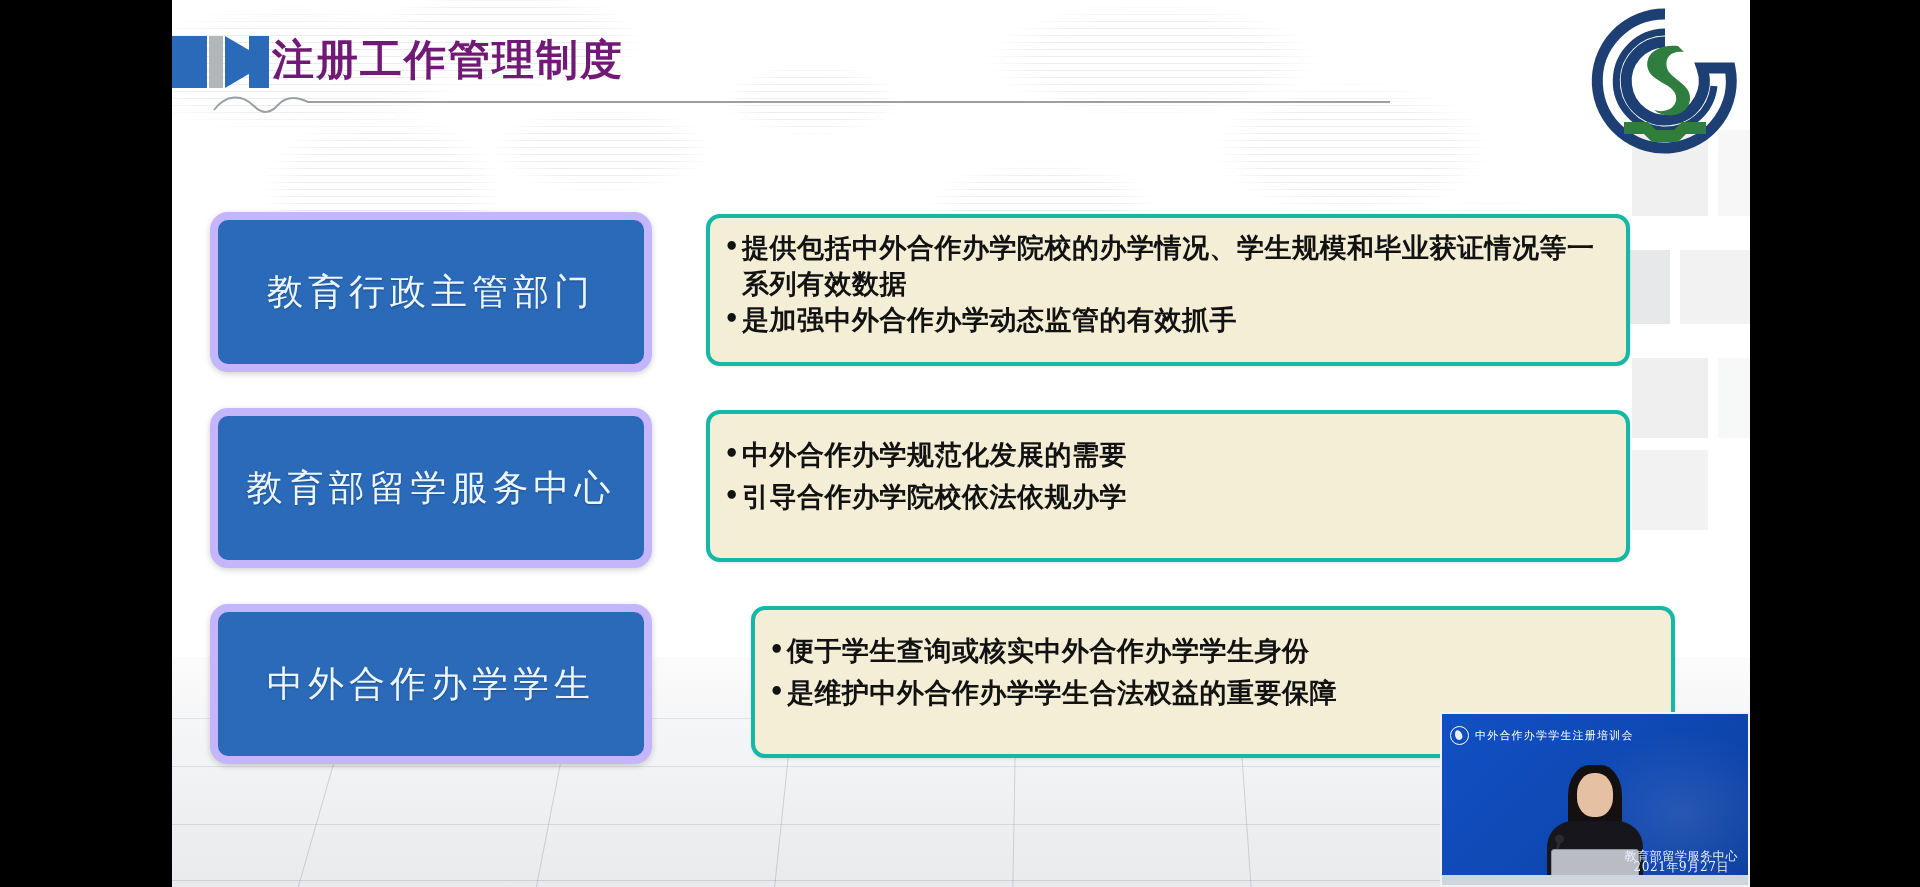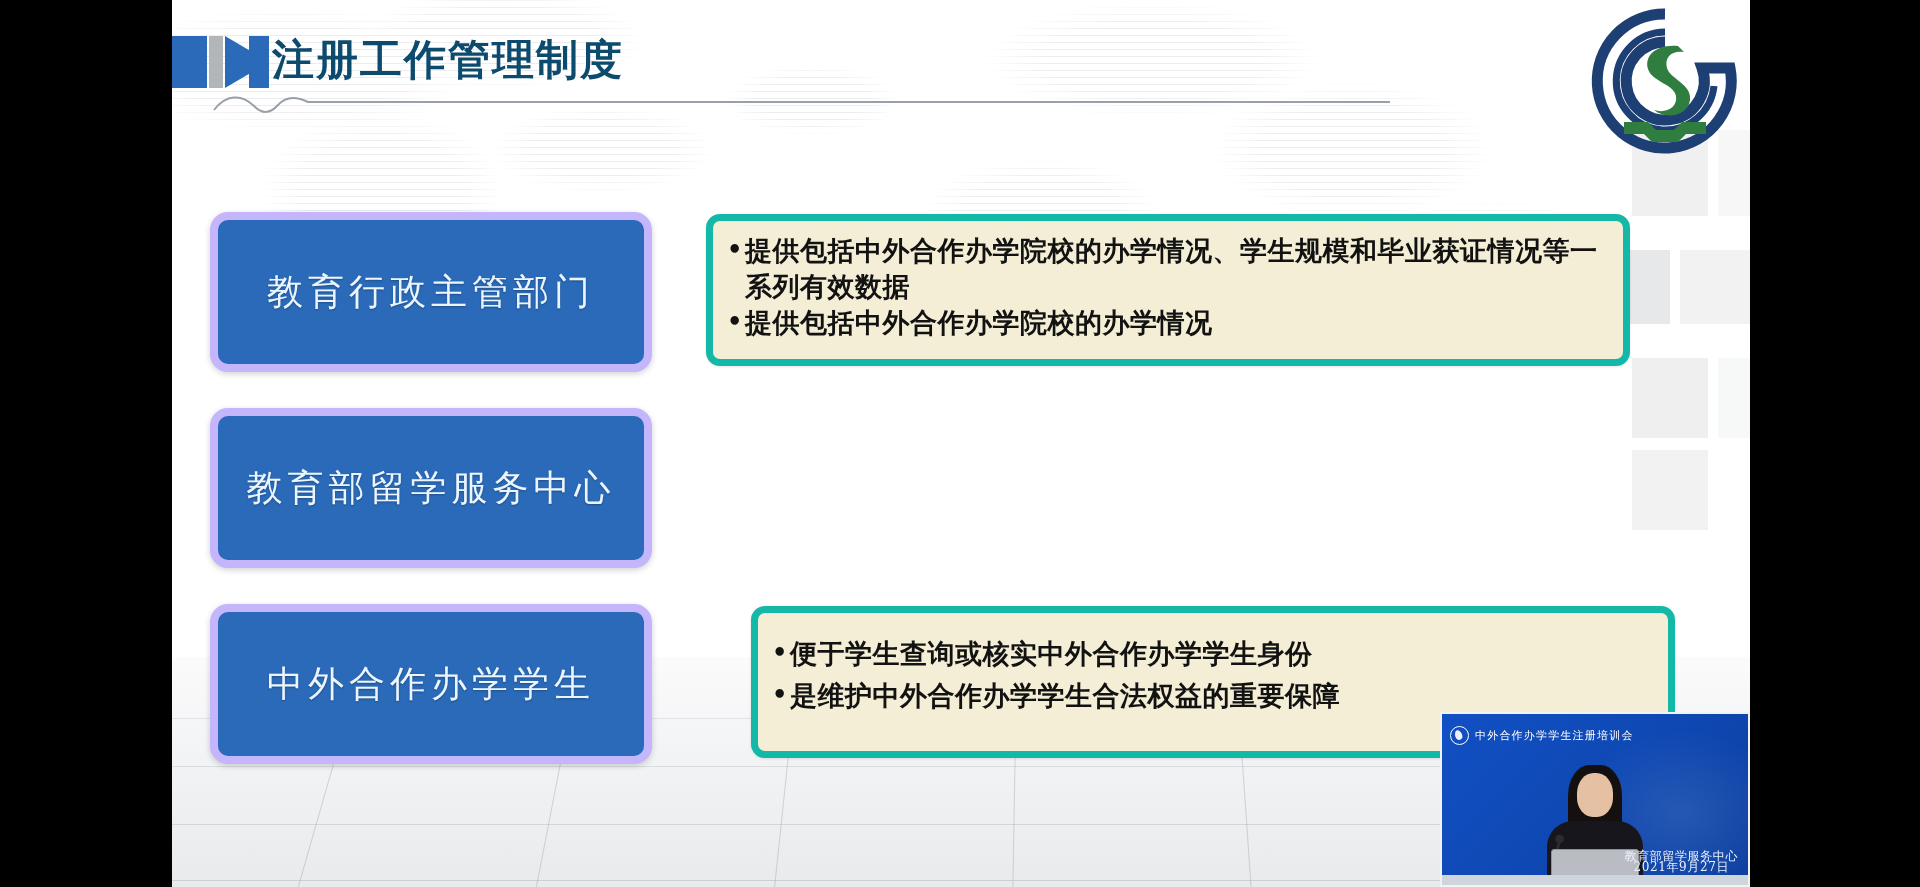--- a/index.html
+++ b/index.html
@@ -158,21 +158,21 @@
     left: -20px; top: -26px;
     width: 20px; height: 52px;
     background: #2a6ab8;
   }
   .slide-title {
     position: absolute;
     left: 100px;
     top: 32px;
     font-size: 42px;
     font-weight: 700;
-    color: #0c4a6e;
+    color: #701a75;
     letter-spacing: 2px;
     white-space: nowrap;
     font-family: "DejaVu Sans", "Liberation Sans", sans-serif;
   }
   .title-underline {
     position: absolute;
     left: 40px;
     top: 92px;
     width: 1180px;
     height: 22px;
@@ -228,21 +228,21 @@
     font-family: "DejaVu Sans", "Liberation Sans", sans-serif;
   }
 
   .panel {
     position: absolute;
     left: 496px;
     top: 2px;
     width: 924px;
     height: 152px;
     background: #f3eed5;
-    border: 7px solid #14b8a6;
+    border: 4px solid #14b8a6;
     border-radius: 14px;
     box-sizing: border-box;
     padding: 12px 14px 10px 14px;
     box-shadow: 0 1px 3px rgba(0,0,0,.10);
   }
   .panel ul {
     list-style: none;
     margin: 0;
     padding: 0;
   }
@@ -475,28 +475,34 @@
 
     <div class="rows">
 
       <div class="row r1">
         <div class="pill">
           <span>教育行政主管部门</span>
         </div>
         <div class="panel">
           <ul>
             <li>提供包括中外合作办学院校的办学情况、学生规模和毕业获证情况等一系列有效数据</li>
-            <li>提供包括中外合作办学院校的办学情况</li>
+            <li>是加强中外合作办学动态监管的有效抓手</li>
           </ul>
         </div>
       </div>
 
       <div class="row r2">
         <div class="pill">
           <span>教育部留学服务中心</span>
+        </div>
+        <div class="panel">
+          <ul>
+            <li>中外合作办学规范化发展的需要</li>
+            <li>引导合作办学院校依法依规办学</li>
+          </ul>
         </div>
       </div>
 
       <div class="row r3">
         <div class="pill">
           <span>中外合作办学学生</span>
         </div>
         <div class="panel">
           <ul>
             <li>便于学生查询或核实中外合作办学学生身份</li>

